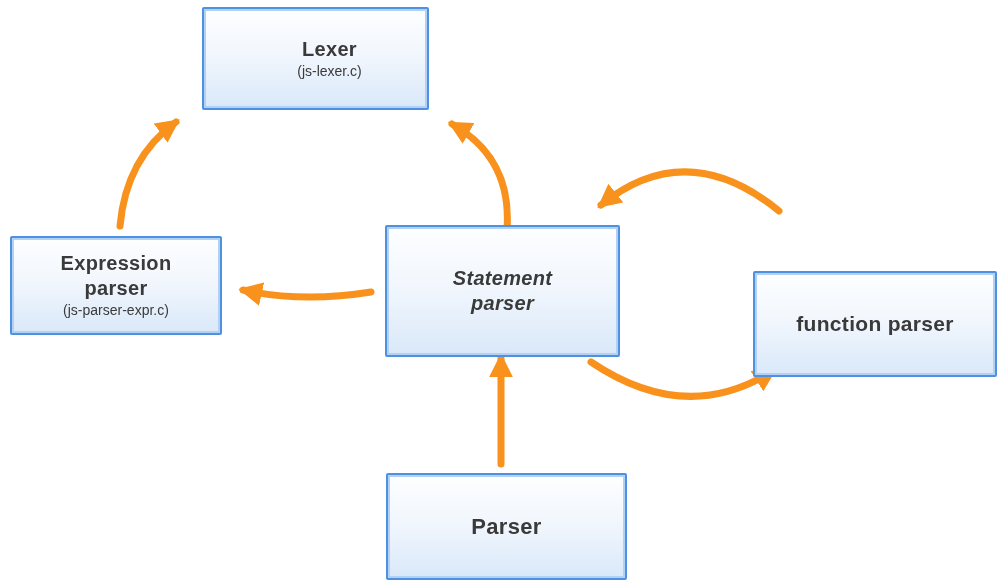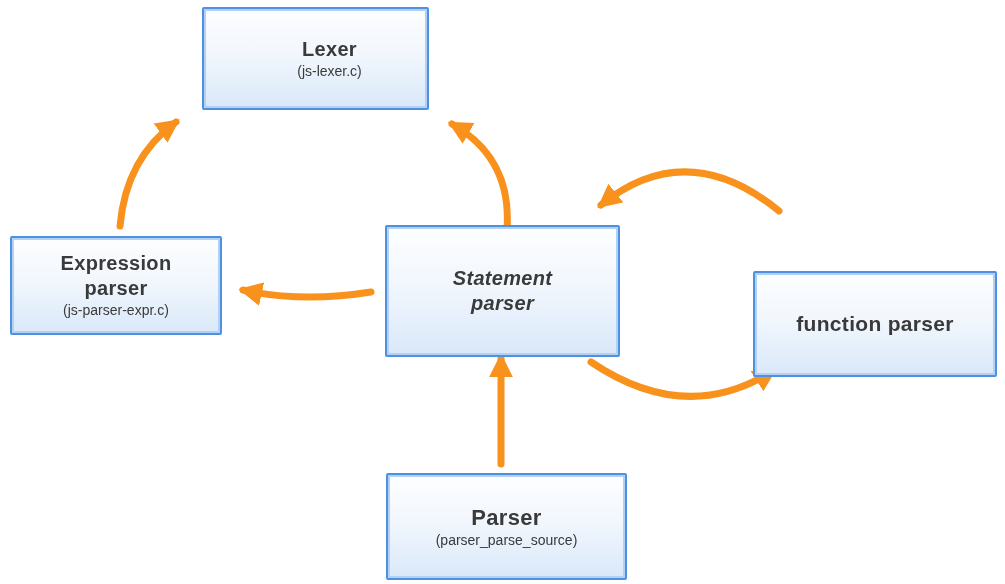--- a/index.html
+++ b/index.html
@@ -88,16 +88,15 @@
     <div class="title">Statement
 parser</div>
   </div>
 
   <div class="node node-function">
     <div class="title">function parser</div>
   </div>
 
   <div class="node node-parser">
     <div class="title">Parser</div>
-    <div class="subtitle">(parser_parse_source)</div>
   </div>
 
 </div>
 
 </body></html>

